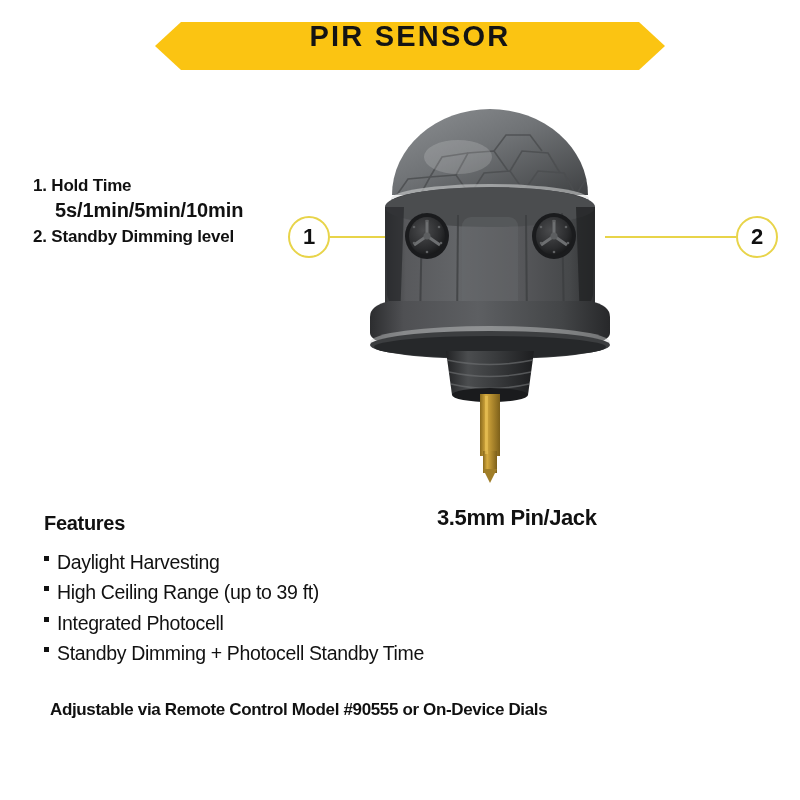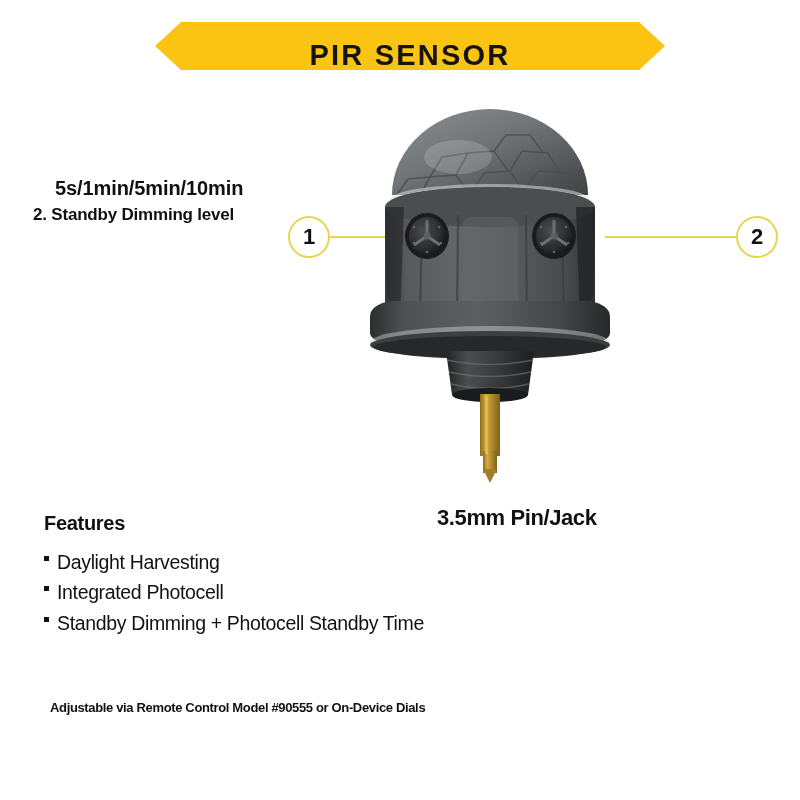--- a/index.html
+++ b/index.html
@@ -25,21 +25,21 @@
     width: 510px;
     height: 48px;
   }
   .banner {
     width: 100%;
     height: 100%;
     background: #FBC412;
     -webkit-clip-path: polygon(0 50%, 26px 0, calc(100% - 26px) 0, 100% 50%, calc(100% - 26px) 100%, 26px 100%);
     clip-path: polygon(0 50%, 26px 0, calc(100% - 26px) 0, 100% 50%, calc(100% - 26px) 100%, 26px 100%);
     display: flex;
-    align-items: flex-end;
+    align-items: flex-start;
     justify-content: center;
   }
   .banner-title {
     font-size: 29px;
     font-weight: bold;
     letter-spacing: 2.2px;
     color: #141414;
     line-height: 1;
   }
 
@@ -104,21 +104,21 @@
     margin-right: 8px;
     flex: 0 0 auto;
     position: relative;
     top: -4px;
   }
 
   .footnote {
     position: absolute;
     left: 50px;
     top: 700px;
-    font-size: 13px;
+    font-size: 17px;
     font-weight: bold;
     letter-spacing: -0.35px;
     white-space: nowrap;
   }
 
   
   .pin-label {
     position: absolute;
     left: 437px;
     top: 497px;
@@ -173,20 +173,21 @@
 
 <div class="banner-wrap">
   <div class="banner">
     <div class="banner-title">PIR SENSOR</div>
   </div>
 </div>
 
 <div class="settings">
 
   <div class="setting-item">
+    <div class="setting-label">1. Hold Time</div>
     <div class="setting-values">5s/1min/5min/10min</div>
   </div>
 
   <div class="setting-item">
     <div class="setting-label">2. Standby Dimming level</div>
   </div>
 </div>
 
 <div class="leader" id="leader-1"></div>
 <div class="leader" id="leader-2"></div>
@@ -344,20 +345,24 @@
 
 <div class="features">
   <div class="features-heading">Features</div>
 
   <div class="feature-row">
     <span class="bullet-square"></span>
     <span>Daylight Harvesting</span>
   </div>
   <div class="feature-row">
     <span class="bullet-square"></span>
+    <span>High Ceiling Range (up to 39 ft)</span>
+  </div>
+  <div class="feature-row">
+    <span class="bullet-square"></span>
     <span>Integrated Photocell</span>
   </div>
   <div class="feature-row">
     <span class="bullet-square"></span>
     <span>Standby Dimming + Photocell Standby Time</span>
   </div>
 </div>
 
 <div class="footnote">Adjustable via Remote Control Model #90555 or On-Device Dials</div>
 

